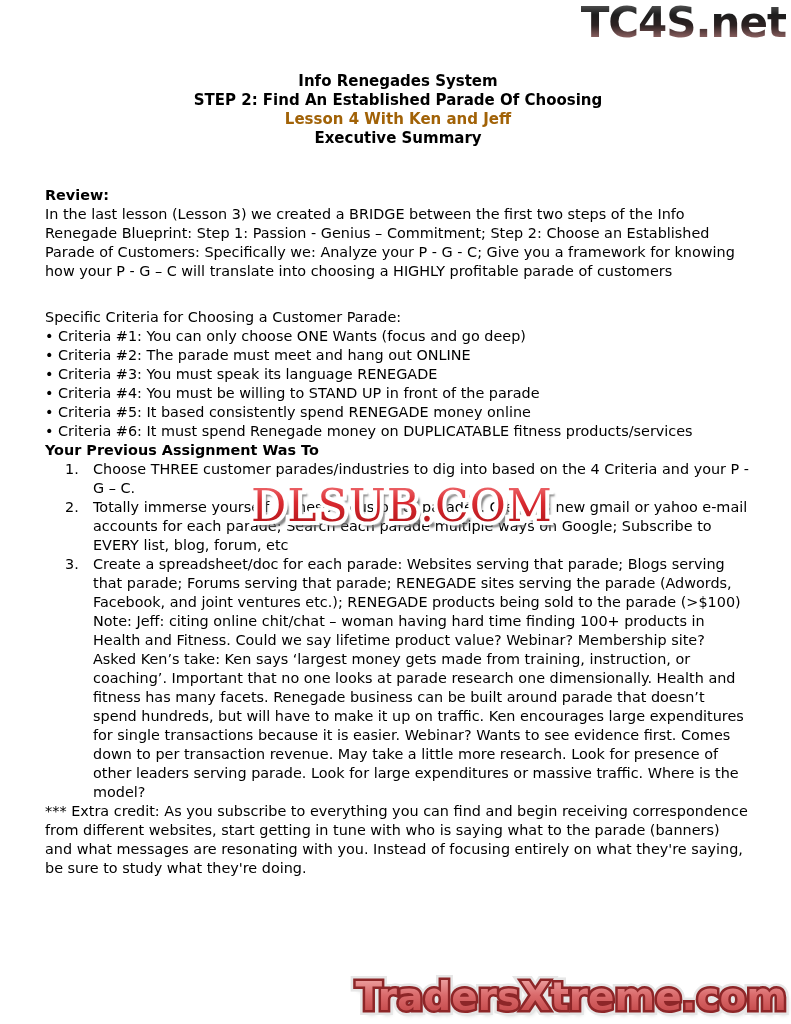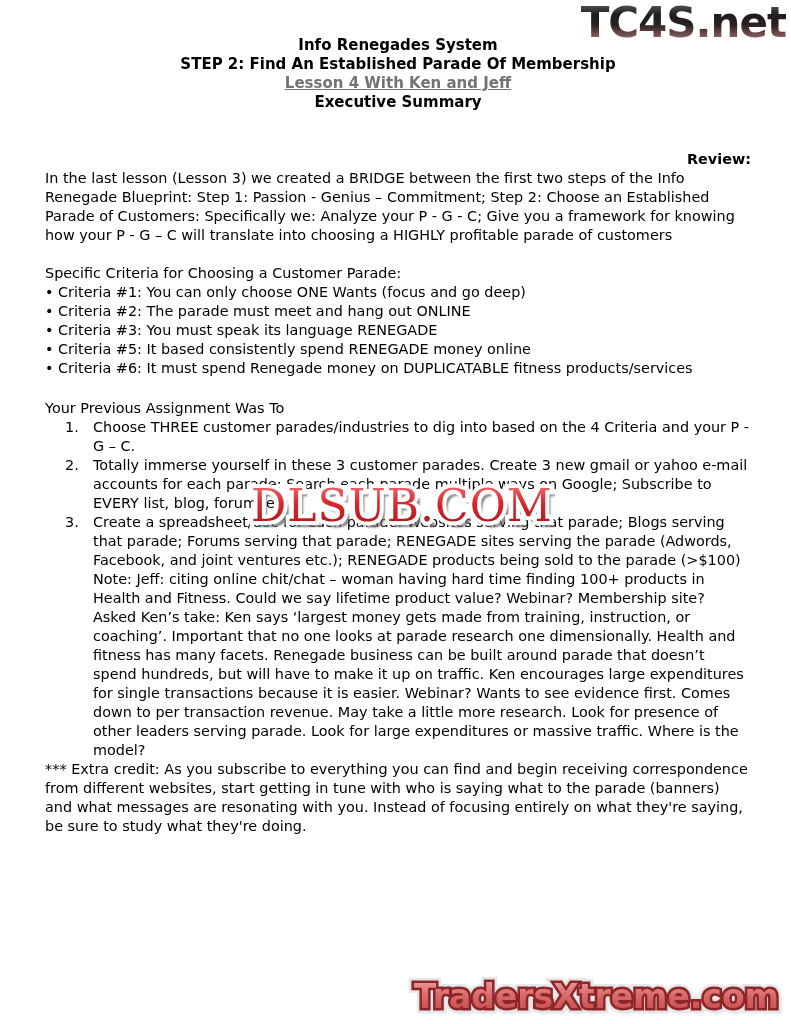--- a/index.html
+++ b/index.html
@@ -1,36 +1,36 @@
 <!DOCTYPE html>
 <html><head>
 <meta charset="utf-8">
 <style>
   html,body { margin:0; padding:0; background:#ffffff; }
   .page {
     position:relative; width:791px; height:1024px; background:#ffffff;
     font-family:"DejaVu Sans", sans-serif; font-size:14.4px; line-height:19px;
     color:#000; overflow:hidden;
   }
-  .content { padding:36px 40px 0 45px; }
+  .content { padding:72px 40px 0 45px; }
 
   
   .logo {
     position:absolute; top:0px; right:5px;
     font-size:42px; font-weight:900; letter-spacing:-1px; line-height:46px;
     background:linear-gradient(180deg,#6b6b6b 0%, #1d1d1d 32%, #2c2222 55%, #7e5757 78%, #bf9292 100%);
     -webkit-background-clip:text; background-clip:text; color:transparent;
   }
 
   .title-block { text-align:center; font-weight:bold; font-size:15px; line-height:19px; }
-  .title-red { color:#737373;text-decoration:underline; }
+  .title-red { color:#a16207; }
 
-  .review-heading { font-weight:bold; margin-top:38px;text-align:right; }
-  .criteria-intro { margin-top:19px; }
-  .assignment-heading { font-weight:normal; margin-top:21px; }
+  .review-heading { font-weight:bold; margin-top:38px; }
+  .criteria-intro { margin-top:27px; }
+  .assignment-heading { font-weight:bold; }
 
   .assignment-list { margin-left:20px; }
   .assignment-item { display:grid; grid-template-columns:28px 1fr; }
   .assignment-item .num { text-align:left; }
 
   
   .wm-center {
     position:absolute; left:251px; top:481px;
     font-family:"DejaVu Serif", serif; font-weight:normal; font-size:44px;
     letter-spacing:1px; line-height:50px; white-space:nowrap;
@@ -41,22 +41,22 @@
     text-shadow:5px 6px 2px rgba(110,110,110,0.85), 2px 3px 1px rgba(150,150,150,0.6);
   }
   .wm-center .over {
     position:absolute; left:0; top:0;
     background:linear-gradient(180deg,#f3797d 0%, #da2a30 42%, #ab1116 100%);
     -webkit-background-clip:text; background-clip:text; color:transparent;
   }
 
   
   .wm-bottom {
-    position:absolute; top:977px; right:12px;
-    font-size:33px; font-weight:bold; line-height:40px; white-space:nowrap;
+    position:absolute; top:977px; right:4px;
+    font-size:39px; font-weight:bold; line-height:40px; white-space:nowrap;
   }
   .wm-bottom span { display:inline-block; }
   .wm-bottom .glow {
     position:relative;
     -webkit-text-stroke:10px #e6e6e6; color:#e6e6e6;
     text-shadow:3px 4px 5px #b8b8b8;
   }
   .wm-bottom .edge {
     position:absolute; left:0; top:0;
     -webkit-text-stroke:5px #8d2628; color:#8d2628;
@@ -71,33 +71,34 @@
 <body>
 
 <div class="page">
 
   <div class="logo">TC4S.net</div>
 
   <div class="content">
 
     <div class="title-block">
       <div>Info Renegades System</div>
-      <div>STEP 2: Find An Established Parade Of Membership</div>
+      <div>STEP 2: Find An Established Parade Of Choosing</div>
       <div class="title-red">Lesson 4 With Ken and Jeff</div>
       <div>Executive Summary</div>
     </div>
 
     <div class="review-heading">Review:</div>
     <div class="review-para">In the last lesson (Lesson 3) we created a BRIDGE between the first two steps of the Info Renegade Blueprint: Step 1: Passion - Genius – Commitment; Step 2: Choose an Established Parade of Customers: Specifically we: Analyze your P - G - C; Give you a framework for knowing how your P - G – C will translate into choosing a HIGHLY profitable parade of customers</div>
 
     <div class="criteria-intro">Specific Criteria for Choosing a Customer Parade:</div>
     <div class="criteria-list">
       <div>• Criteria #1: You can only choose ONE Wants (focus and go deep)</div>
       <div>• Criteria #2: The parade must meet and hang out ONLINE</div>
       <div>• Criteria #3: You must speak its language RENEGADE</div>
+      <div>• Criteria #4: You must be willing to STAND UP in front of the parade</div>
       <div>• Criteria #5: It based consistently spend RENEGADE money online</div>
       <div>• Criteria #6: It must spend Renegade money on DUPLICATABLE fitness products/services</div>
     </div>
 
     <div class="assignment-heading">Your Previous Assignment Was To</div>
     <div class="assignment-list">
 
       <div class="assignment-item">
         <div class="num">1.</div>
         <div class="txt">Choose THREE customer parades/industries to dig into based on the 4 Criteria and your P - G – C.</div>

